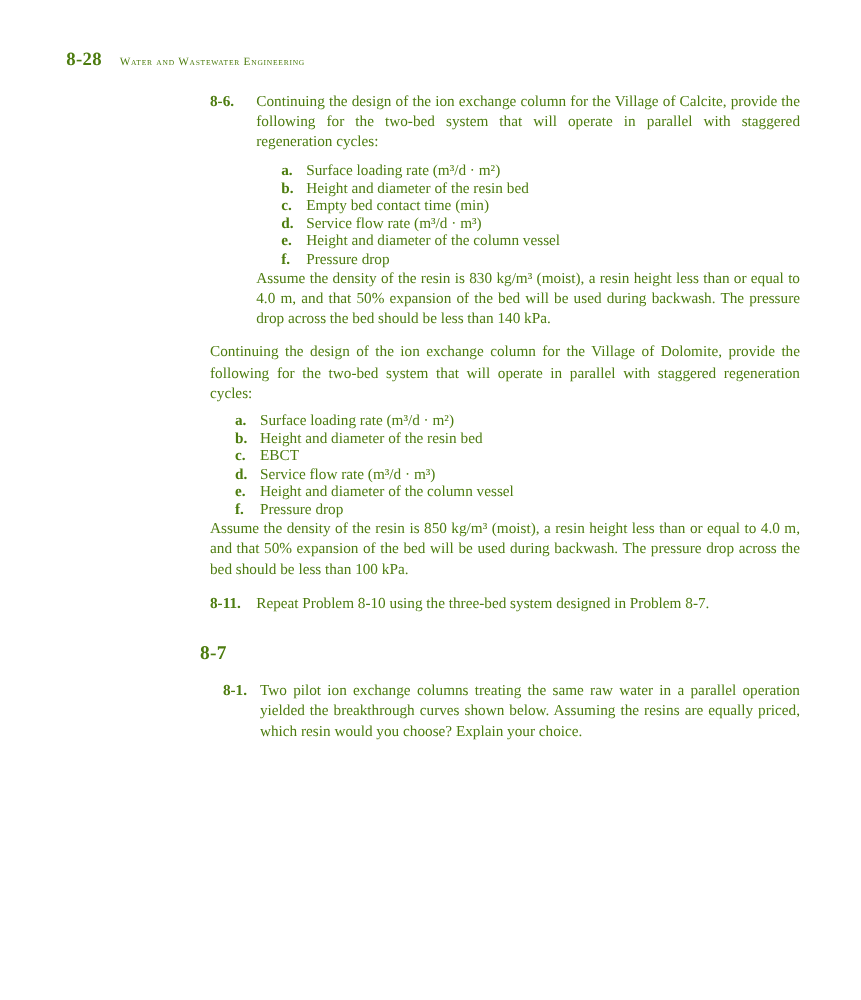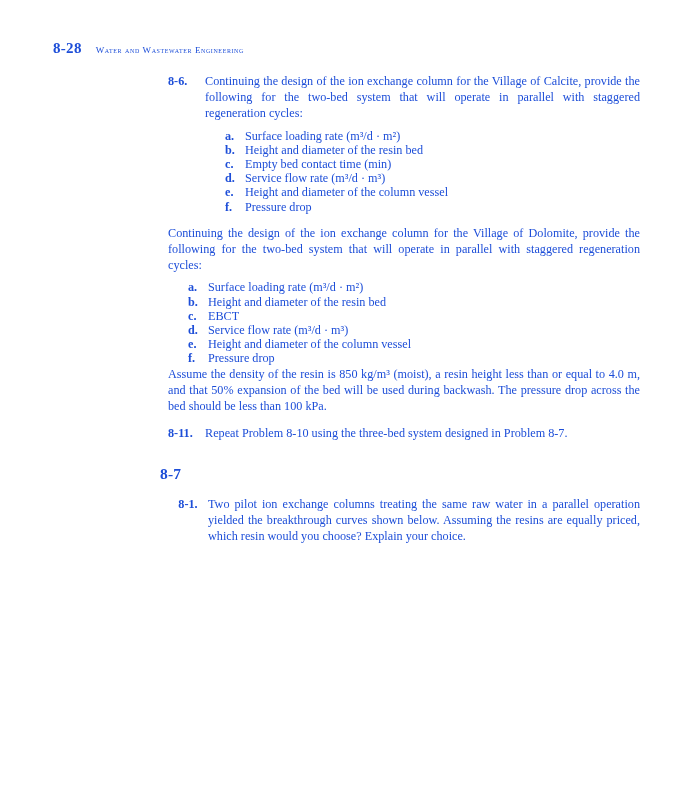--- a/index.html
+++ b/index.html
@@ -2,21 +2,21 @@
 <html><head>
 <meta charset="utf-8">
 <style>
   html, body { margin: 0; padding: 0; background: #ffffff; }
   .page {
     position: relative;
     width: 689px;
     height: 800px;
     background: #ffffff;
     font-family: "Liberation Serif", serif;
-    color: #1d4ed8;
+    color: #4d7c0f;
     overflow: hidden;
   }
   .running-head {
     position: absolute;
     top: 40px;
     left: 53px;
     display: flex;
     align-items: baseline;
   }
   .page-num {
@@ -96,20 +96,21 @@
           </div>
           <div class="subitem">
             <span class="slet">e.</span>
             <span class="stext">Height and diameter of the column vessel</span>
           </div>
           <div class="subitem">
             <span class="slet">f.</span>
             <span class="stext">Pressure drop</span>
           </div>
         </div>
+        <p class="note">Assume the density of the resin is 830 kg/m³ (moist), a resin height less than or equal to 4.0 m, and that 50% expansion of the bed will be used during backwash. The pressure drop across the bed should be less than 140 kPa.</p>
       </div>
     </div>
 
 
     <div class="problem">
       <div class="pbody">
         <p>Continuing the design of the ion exchange column for the Village of Dolomite, provide the following for the two-bed system that will operate in parallel with staggered regeneration cycles:</p>
         <div class="sublist">
           <div class="subitem">
             <span class="slet">a.</span>

